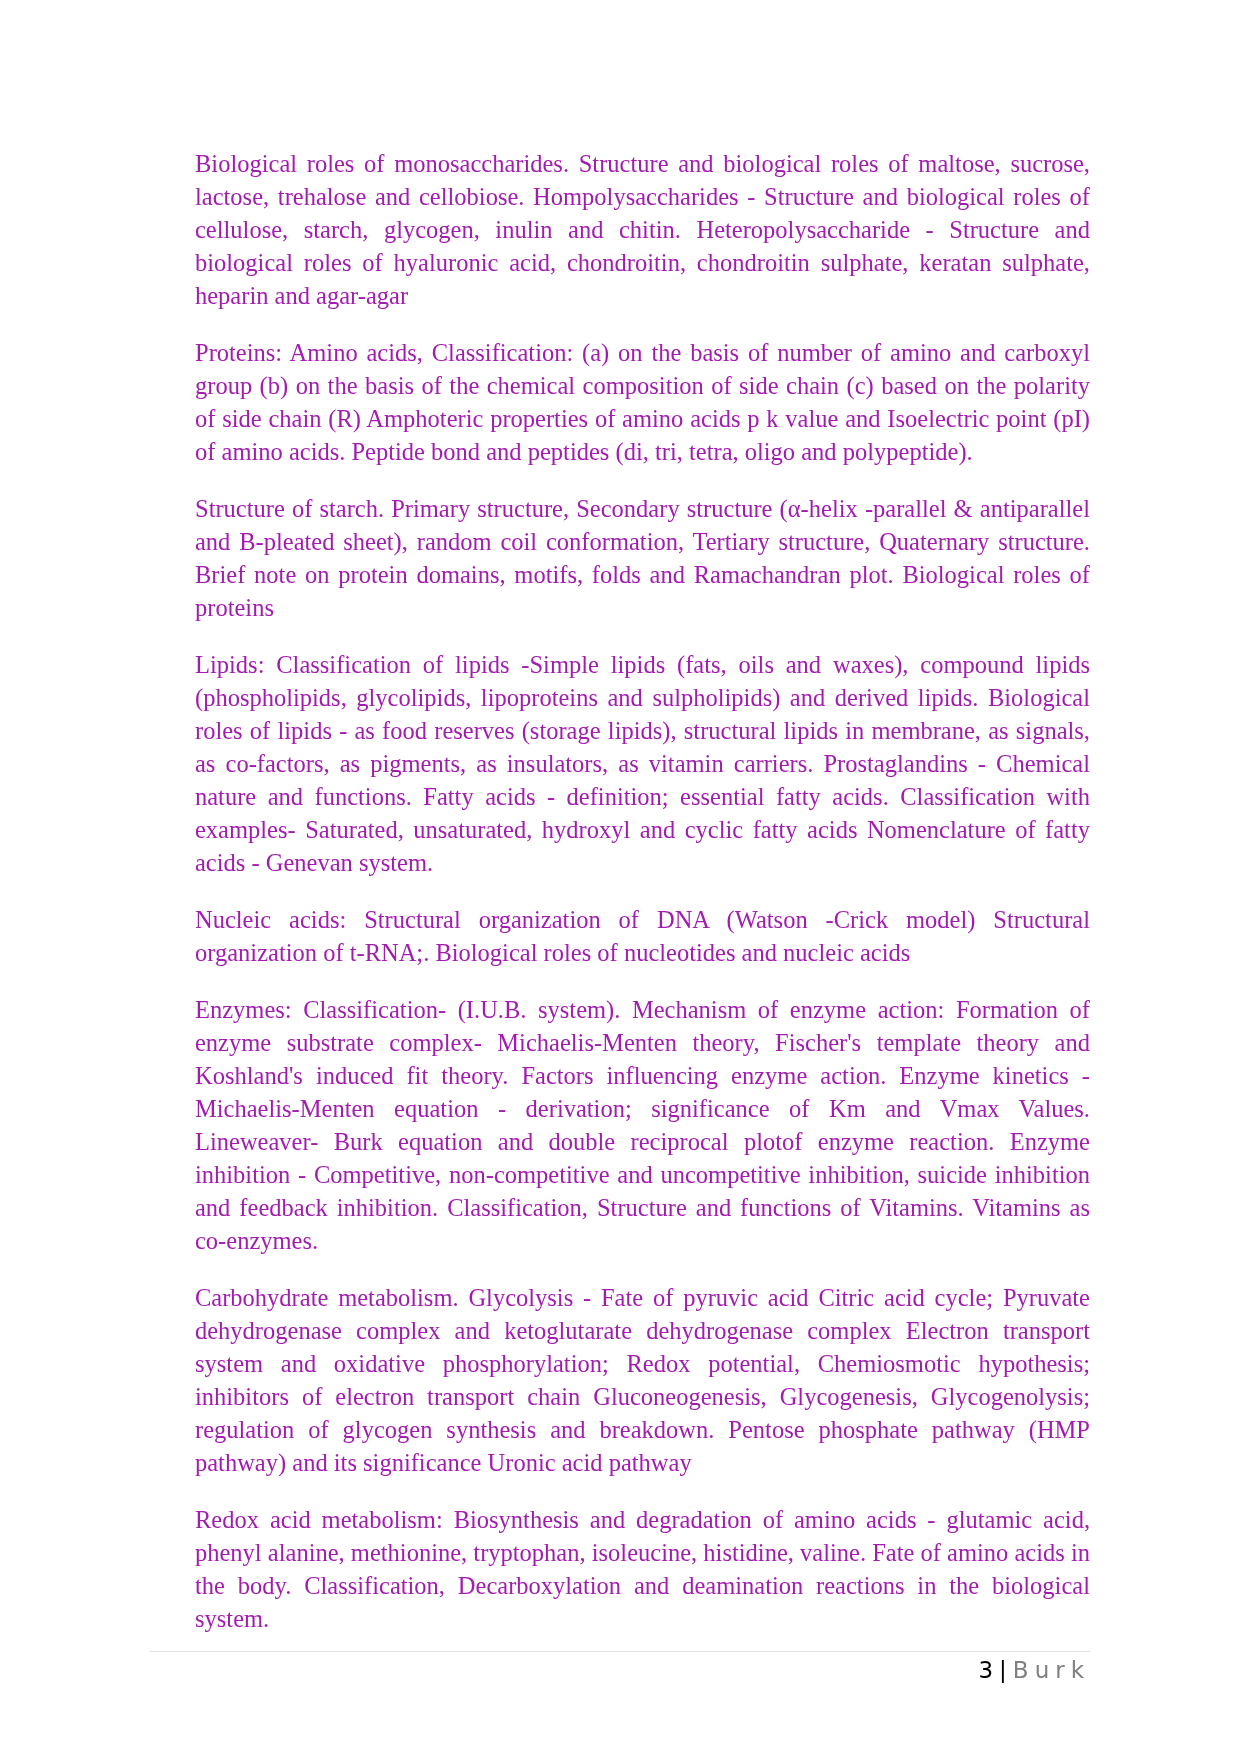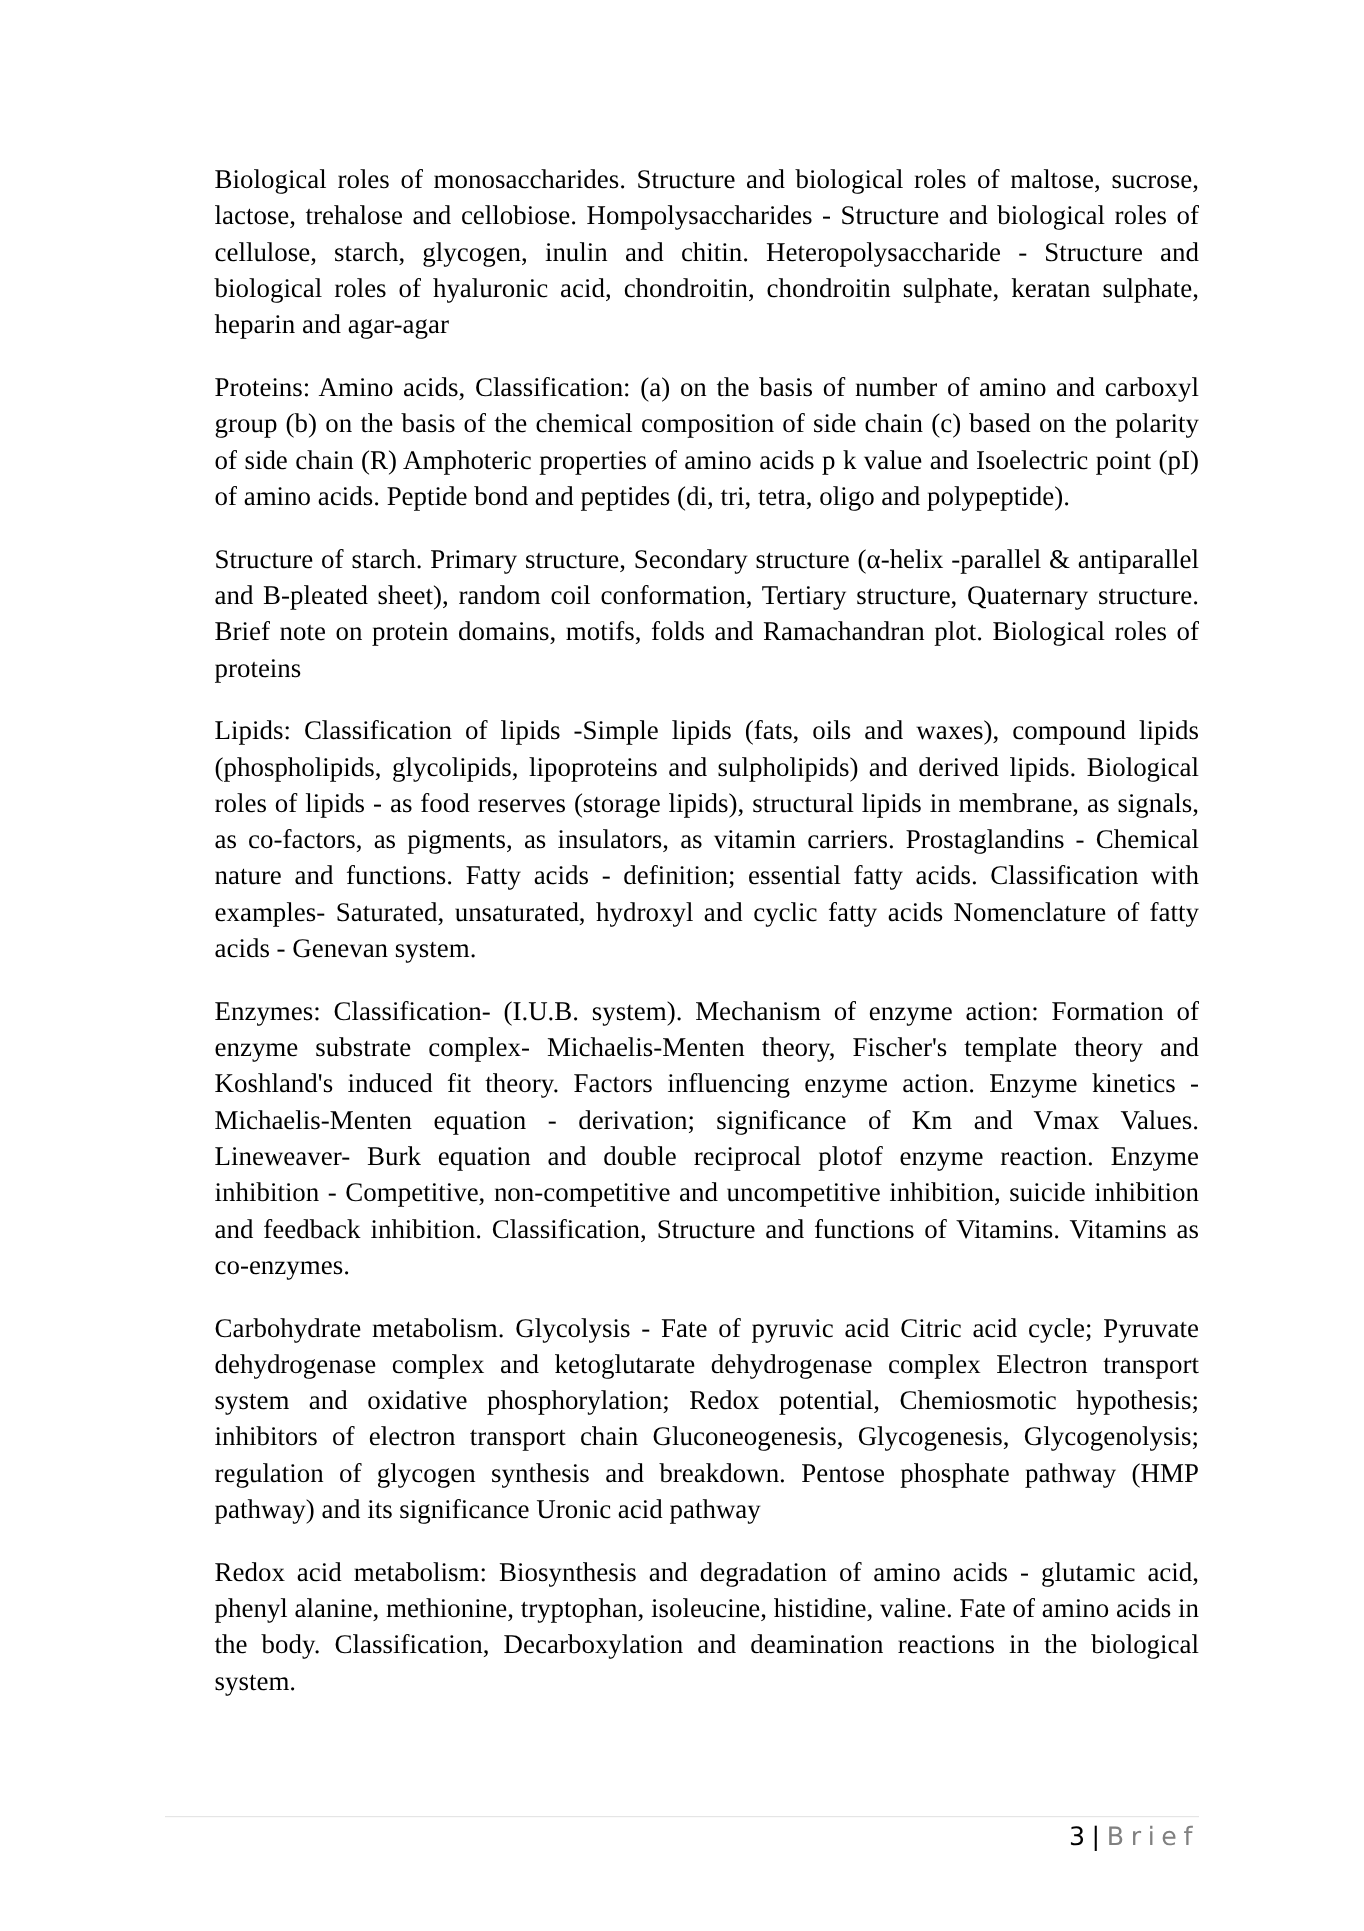--- a/index.html
+++ b/index.html
@@ -1,20 +1,20 @@
 <!DOCTYPE html>
 <html><head>
 <meta charset="utf-8">
 <style>
   html, body { margin: 0; padding: 0; background: #ffffff; }
   body { width: 1240px; height: 1755px; position: relative; overflow: hidden; }
   .page {
     position: absolute; left: 195px; top: 147px; width: 895px;
     font-family: "Liberation Serif", serif;
-    font-size: 24.5px; line-height: 33px; color: #000000;
+    font-size: 24.5px; line-height: 33px; color: #a21caf;
   }
   .para { margin: 0 0 24px 0; text-align: justify; }
   .para b { font-weight: normal; }
   .footer-rule {
     position: absolute; left: 150px; top: 1651px; width: 940px; height: 0;
     border-top: 1.5px solid #e3e3e3;
   }
   .footer {
     position: absolute; right: 150px; top: 1657px;
     font-family: "DejaVu Sans", sans-serif; font-size: 23px; color: #000;
@@ -29,24 +29,25 @@
 
 <div class="page">
   <p class="para"><b></b><span></span><span>Biological roles of monosaccharides. Structure and biological roles of maltose, sucrose, lactose, trehalose and cellobiose. Hompolysaccharides - Structure and biological roles of cellulose, starch, glycogen, inulin and chitin. Heteropolysaccharide - Structure and biological roles of hyaluronic acid, chondroitin, chondroitin sulphate, keratan sulphate, heparin and agar-agar</span></p>
 
   <p class="para"><b>Proteins</b><span>:</span><span> Amino acids, Classification: (a) on the basis of number of amino and carboxyl group (b) on the basis of the chemical composition of side chain (c) based on the polarity of side chain (R) Amphoteric properties of amino acids p k value and Isoelectric point (pI) of amino acids. Peptide bond and peptides (di, tri, tetra, oligo and polypeptide).</span></p>
 
   <p class="para"><b>Structure of starch</b><span>.</span><span> Primary structure, Secondary structure (α-helix -parallel &amp; antiparallel and B-pleated sheet), random coil conformation, Tertiary structure, Quaternary structure. Brief note on protein domains, motifs, folds and Ramachandran plot. Biological roles of proteins</span></p>
 
   <p class="para"><b>Lipids</b><span>:</span><span> Classification of lipids -Simple lipids (fats, oils and waxes), compound lipids (phospholipids, glycolipids, lipoproteins and sulpholipids) and derived lipids. Biological roles of lipids - as food reserves (storage lipids), structural lipids in membrane, as signals, as co-factors, as pigments, as insulators, as vitamin carriers. Prostaglandins - Chemical nature and functions. Fatty acids - definition; essential fatty acids. Classification with examples- Saturated, unsaturated, hydroxyl and cyclic fatty acids Nomenclature of fatty acids - Genevan system.</span></p>
 
+  <p class="para"><b>Nucleic acids</b><span>:</span><span> Structural organization of DNA (Watson -Crick model) Structural organization of t-RNA;. Biological roles of nucleotides and nucleic acids</span></p>
 
   <p class="para"><b>Enzymes</b><span>:</span><span> Classification- (I.U.B. system). Mechanism of enzyme action: Formation of enzyme substrate complex- Michaelis-Menten theory, Fischer's template theory and Koshland's induced fit theory. Factors influencing enzyme action. Enzyme kinetics - Michaelis-Menten equation - derivation; significance of Km and Vmax Values. Lineweaver- Burk equation and double reciprocal plotof enzyme reaction. Enzyme inhibition - Competitive, non-competitive and uncompetitive inhibition, suicide inhibition and feedback inhibition. Classification, Structure and functions of Vitamins. Vitamins as co-enzymes.</span></p>
 
   <p class="para"><b>Carbohydrate metabolism</b><span>.</span><span> Glycolysis - Fate of pyruvic acid Citric acid cycle; Pyruvate dehydrogenase complex and ketoglutarate dehydrogenase complex Electron transport system and oxidative phosphorylation; Redox potential, Chemiosmotic hypothesis; inhibitors of electron transport chain Gluconeogenesis, Glycogenesis, Glycogenolysis; regulation of glycogen synthesis and breakdown. Pentose phosphate pathway (HMP pathway) and its significance Uronic acid pathway</span></p>
 
   <p class="para"><b>Redox acid metabolism</b><span>:</span><span> Biosynthesis and degradation of amino acids - glutamic acid, phenyl alanine, methionine, tryptophan, isoleucine, histidine, valine. Fate of amino acids in the body. Classification, Decarboxylation and deamination reactions in the biological system.</span></p>
 </div>
 
 <div class="footer-rule"></div>
 <div class="footer">
-  <span class="num">3</span><span class="sep">|</span><span class="label">Brief</span>
+  <span class="num">3</span><span class="sep">|</span><span class="label">Burk</span>
 </div>
 
 </body></html>

